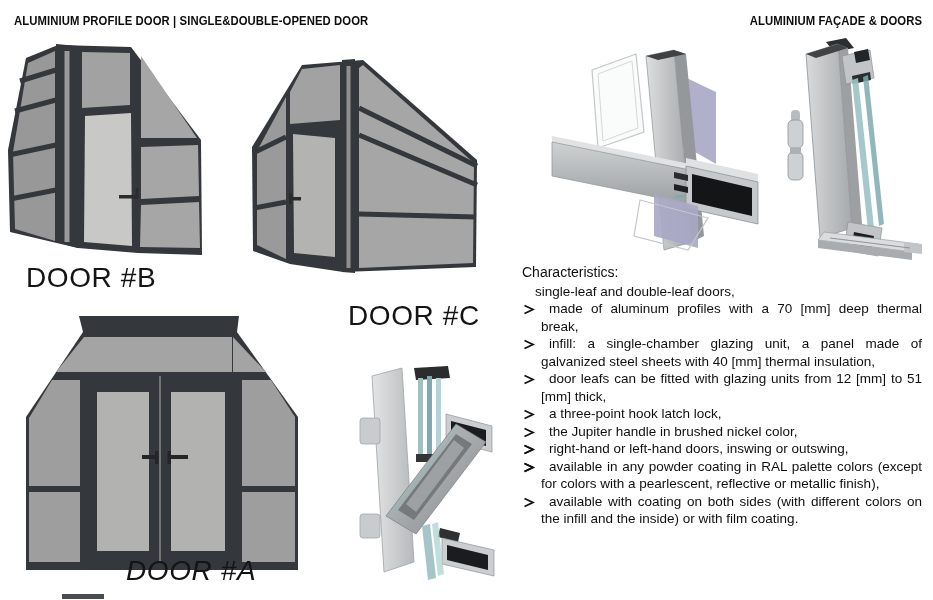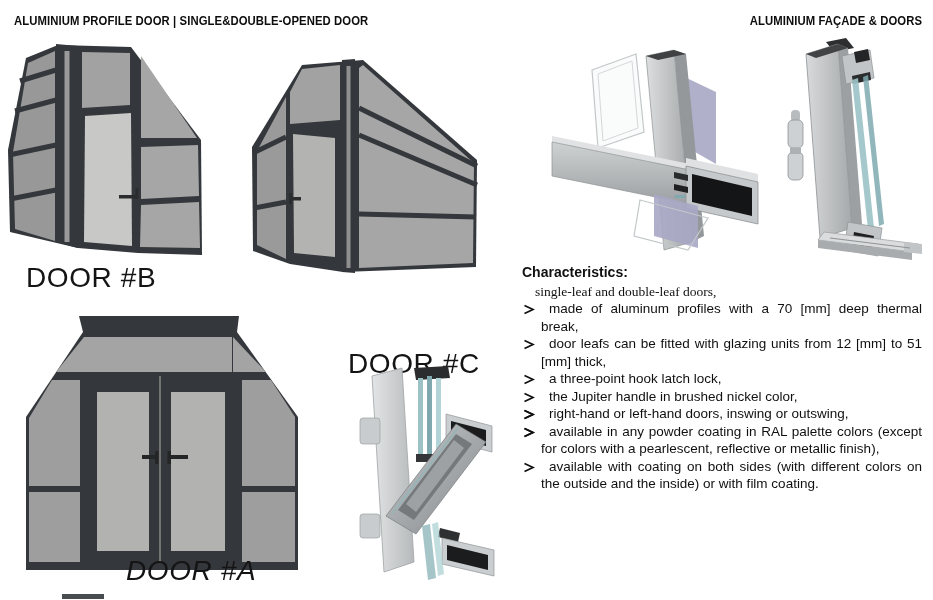--- a/index.html
+++ b/index.html
@@ -18,22 +18,22 @@
   .hdr-right{right:11px;top:13px;transform:scaleX(.87);transform-origin:right center;}
   .door-label{
     font-size:28px;color:#141414;letter-spacing:.6px;white-space:nowrap;
   }
   .fig{position:absolute;}
   .fig svg{display:block;}
   .chars{
     left:522px;top:264px;width:400px;position:absolute;
     font-size:13.5px;line-height:17.5px;color:#101010;
   }
-  .chars-heading{font-weight:700;font-size:14px;margin:0 0 1px 0;}
-  .chars-intro{margin:0;padding-left:13px;font-family:Liberation Serif, serif;}
+  .chars-heading{font-weight:400;font-size:14px;margin:0 0 1px 0;}
+  .chars-intro{margin:0;padding-left:13px;}
   ul.chars-list{list-style:none;margin:0;padding:0;}
   ul.chars-list li{
     position:relative;margin-left:19px;text-indent:8px;
     text-align:justify;
   }
   ul.chars-list li .blt{position:absolute;left:-18px;top:4px;}
   .artifact{background:#4a4d50;}
 </style>
 </head>
 <body>
@@ -89,21 +89,21 @@
   <line x1="100.5" y1="10" x2="100.5" y2="212" stroke="#8f8f8f" stroke-width="4"></line>
 
   <polygon points="111,12 115,9 226,107 225,207 111,212" fill="#a6a6a6"></polygon>
   <g stroke="#34373b" stroke-width="5">
     <line x1="111" y1="52" x2="229" y2="110"></line>
     <line x1="111" y1="79" x2="229" y2="129"></line>
     <line x1="111" y1="158" x2="228" y2="161"></line>
   </g>
 </svg>
 </div>
-<div class="abs door-label" style="left:348px;top:300px;margin-top:48px;">DOOR #C</div>
+<div class="abs door-label" style="left:348px;top:300px;">DOOR #C</div>
 
 <div class="fig" style="left:24px;top:312px;width:278px;height:260px;">
 <svg width="278" height="260" viewBox="0 0 278 260">
 
   <polygon points="55,4 215,4 213,20 59,20" fill="#34373b"></polygon>
 
   <polygon points="59,20 213,20 274,105 274,258 2,258 2,105" fill="#34373b"></polygon>
 
   <rect x="64" y="25" width="144" height="35" fill="#a4a4a4"></rect>
   <polygon points="60,25 64,25 64,60 32,60" fill="#a4a4a4"></polygon>
@@ -250,20 +250,23 @@
 
 <div class="chars">
   <p class="chars-heading">Characteristics:</p>
   <p class="chars-intro">single-leaf and double-leaf doors,</p>
   <ul class="chars-list">
     <li><svg class="blt" width="12" height="11" viewBox="0 0 12 11">
           <path d="M1.5 1.5 L10 5.5 L1.5 9.5" fill="none" stroke="#101010" stroke-width="1.7"></path>
         </svg><span>made of aluminum profiles with a 70 [mm] deep thermal break,</span></li>
     <li><svg class="blt" width="12" height="11" viewBox="0 0 12 11">
           <path d="M1.5 1.5 L10 5.5 L1.5 9.5" fill="none" stroke="#101010" stroke-width="1.7"></path>
+        </svg><span>infill: a single-chamber glazing unit, a panel made of galvanized steel sheets with 40 [mm] thermal insulation,</span></li>
+    <li><svg class="blt" width="12" height="11" viewBox="0 0 12 11">
+          <path d="M1.5 1.5 L10 5.5 L1.5 9.5" fill="none" stroke="#101010" stroke-width="1.7"></path>
         </svg><span>door leafs can be fitted with glazing units from 12 [mm] to 51 [mm] thick,</span></li>
     <li><svg class="blt" width="12" height="11" viewBox="0 0 12 11">
           <path d="M1.5 1.5 L10 5.5 L1.5 9.5" fill="none" stroke="#101010" stroke-width="1.7"></path>
         </svg><span>a three-point hook latch lock,</span></li>
     <li><svg class="blt" width="12" height="11" viewBox="0 0 12 11">
           <path d="M1.5 1.5 L10 5.5 L1.5 9.5" fill="none" stroke="#101010" stroke-width="1.7"></path>
         </svg><span>the Jupiter handle in brushed nickel color,</span></li>
     <li><svg class="blt" width="12" height="11" viewBox="0 0 12 11">
           <path d="M1.5 1.5 L10 5.5 L1.5 9.5" fill="none" stroke="#101010" stroke-width="1.7"></path>
         </svg></li>
@@ -271,17 +274,17 @@
           <path d="M1.5 1.5 L10 5.5 L1.5 9.5" fill="none" stroke="#101010" stroke-width="1.7"></path>
         </svg><span>right-hand or left-hand doors, inswing or outswing,</span></li>
     <li><svg class="blt" width="12" height="11" viewBox="0 0 12 11">
           <path d="M1.5 1.5 L10 5.5 L1.5 9.5" fill="none" stroke="#101010" stroke-width="1.7"></path>
         </svg></li>
     <li><svg class="blt" width="12" height="11" viewBox="0 0 12 11">
           <path d="M1.5 1.5 L10 5.5 L1.5 9.5" fill="none" stroke="#101010" stroke-width="1.7"></path>
         </svg><span>available in any powder coating in RAL palette colors (except for colors with a pearlescent, reflective or metallic finish),</span></li>
     <li><svg class="blt" width="12" height="11" viewBox="0 0 12 11">
           <path d="M1.5 1.5 L10 5.5 L1.5 9.5" fill="none" stroke="#101010" stroke-width="1.7"></path>
-        </svg><span>available with coating on both sides (with different colors on the outside and the inside) or with film coating.</span></li>
+        </svg><span>available with coating on both sides (with different colors on the infill and the inside) or with film coating.</span></li>
   </ul>
 </div>
 
 <div class="abs artifact" style="left:62px;top:594px;width:42px;height:5px;"></div>
 
 </body></html>

